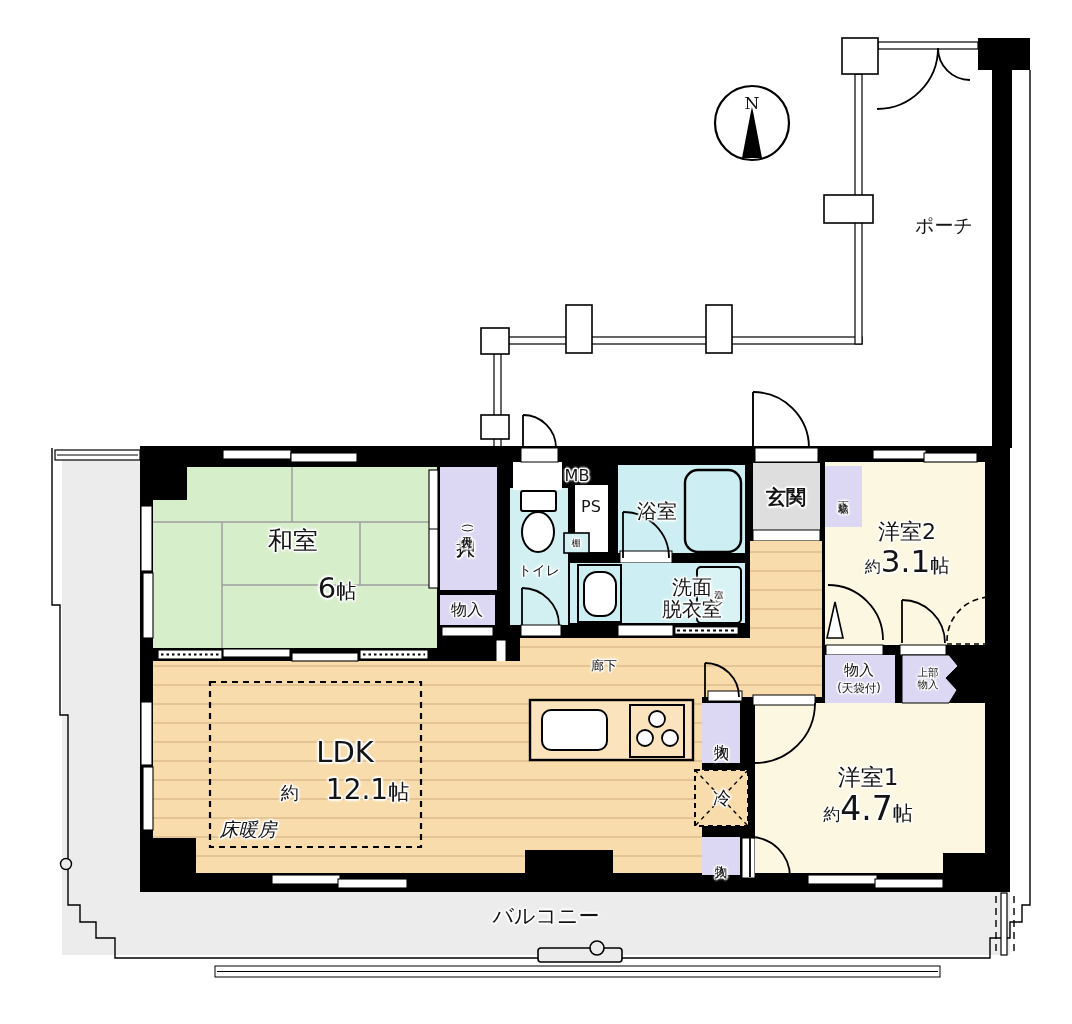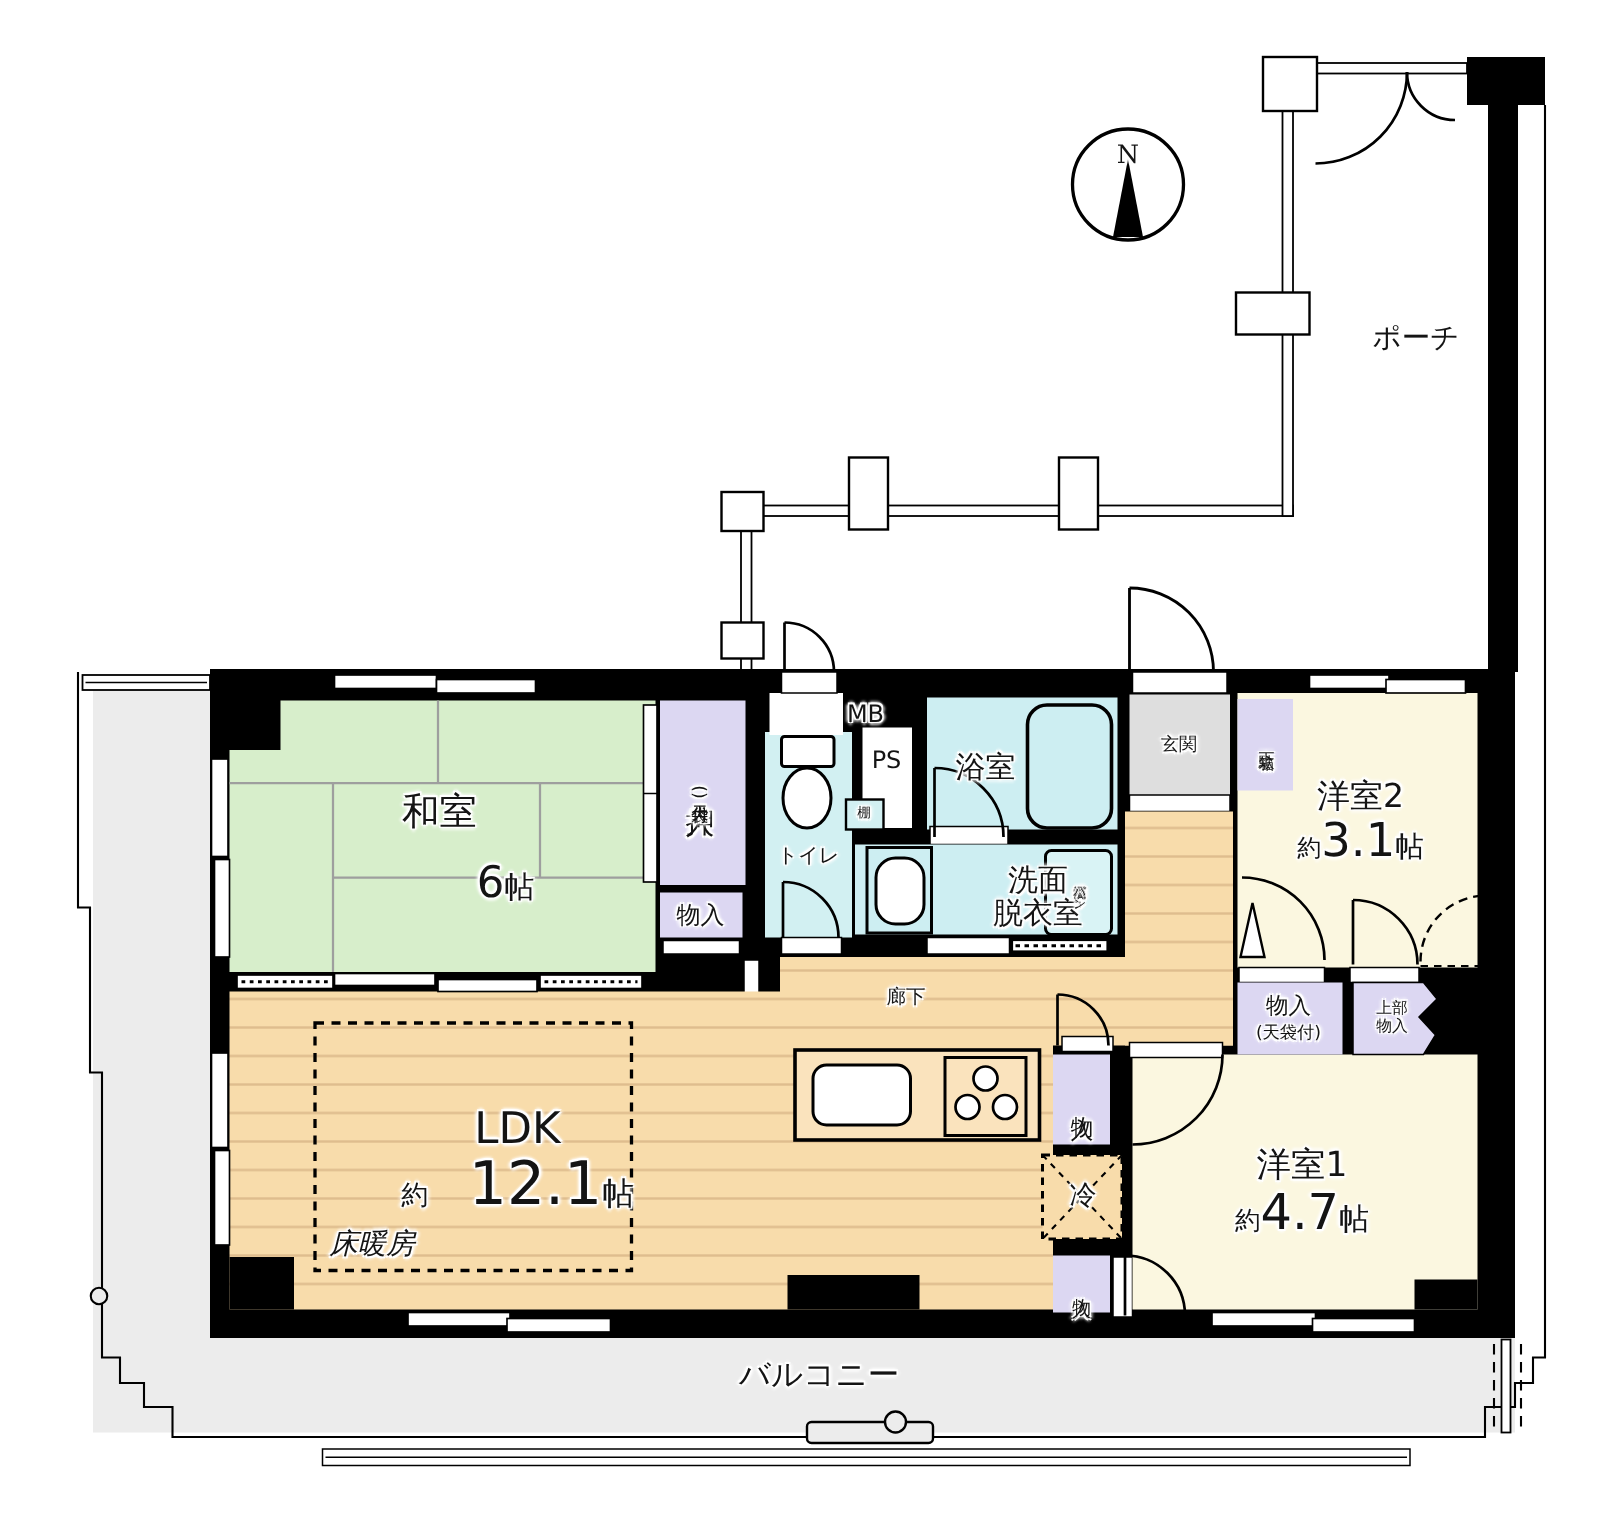--- a/index.html
+++ b/index.html
@@ -205,30 +205,30 @@
 </svg>
 
 <div class="lbl serif" style="left:752px;top:104px;font-size:17px;">N</div>
 <div class="lbl" style="left:944px;top:226px;font-size:19px;">ポーチ</div>
 <div class="lbl" style="left:546px;top:917px;font-size:21px;">バルコニー</div>
 
 <div class="lbl" style="left:293px;top:541px;font-size:25px;">和室</div>
 <div class="lbl" style="left:293px;top:588px;font-size:20px;margin-left:44px;"><span class="sz-big" style="font-size:29px;font-weight:normal;">6</span><span>帖</span></div>
 
 <div class="lbl" style="left:345px;top:752px;font-size:29px;">LDK</div>
-<div class="lbl" style="left:345px;top:790px;font-size:18px;"><span>約</span><span style="font-size:40px;margin-left:27px;">12.1</span><span style="font-size:21px;">帖</span></div>
+<div class="lbl" style="left:345px;top:790px;font-size:18px;"><span>約</span><span style="font-size:28px;margin-left:27px;">12.1</span><span style="font-size:21px;">帖</span></div>
 <div class="lbl" style="left:248px;top:830px;font-size:19px;font-style:italic;">床暖房</div>
 
 <div class="lbl" style="left:868px;top:778px;font-size:23px;">洋室1</div>
 <div class="lbl" style="left:868px;top:809px;font-size:17px;"><span>約</span><span style="font-size:33px;">4.7</span><span style="font-size:20px;">帖</span></div>
 
 <div class="lbl" style="left:907px;top:532px;font-size:22px;">洋室2</div>
 <div class="lbl" style="left:907px;top:561px;font-size:16px;"><span>約</span><span style="font-size:31px;">3.1</span><span style="font-size:19px;">帖</span></div>
 
-<div class="lbl" style="left:786px;top:497px;font-size:12px;">玄関</div>
+<div class="lbl" style="left:786px;top:497px;font-size:20px;font-weight:bold;">玄関</div>
 <div class="lbl" style="left:604px;top:666px;font-size:13px;">廊下</div>
 <div class="lbl" style="left:539px;top:571px;font-size:13.5px;">トイレ</div>
 <div class="lbl" style="left:657px;top:511px;font-size:20px;">浴室</div>
 <div class="lbl" style="left:692px;top:598px;font-size:20px;"><span>洗面</span><br><span>脱衣室</span></div>
 
 <div class="lbl vert" style="left:466px;top:528px;font-size:13px;"><span style="font-size:19px;">押入</span><span style="font-size:11.5px;">(天袋付)</span></div>
 <div class="lbl" style="left:467px;top:610px;font-size:16px;">物入</div>
 <div class="lbl vert" style="left:843px;top:495px;font-size:10.5px;letter-spacing:1px;">下駄箱</div>
 <div class="lbl" style="left:859px;top:679px;font-size:15px;"><span>物入</span><br><span style="font-size:11.5px;">(天袋付)</span></div>
 <div class="lbl" style="left:928px;top:679px;font-size:10.5px;"><span>上部</span><br><span>物入</span></div>

